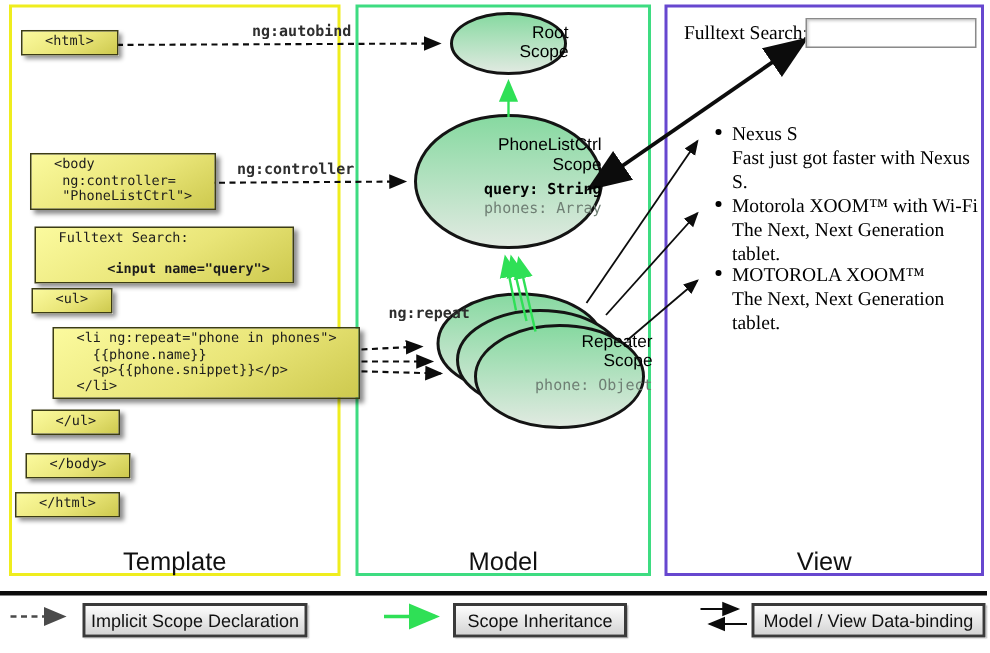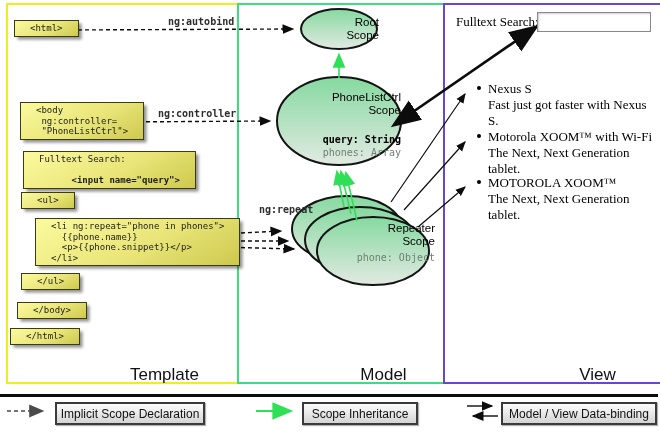--- a/index.html
+++ b/index.html
@@ -1,18 +1,18 @@
 <!DOCTYPE html>
 <html><head>
 <meta charset="utf-8">
 <style>
   html,body{margin:0;padding:0;background:#fff;}
   #canvas{position:relative;width:660px;height:435px;background:#fff;overflow:hidden;
           font-family:"Liberation Sans",sans-serif;}
-  .col{position:absolute;top:3px;height:377px;background:#fff;padding-left:32px;}
+  .col{position:absolute;top:3px;height:377px;background:#fff;}
   .col-template{left:6px;width:217px;border:2px solid #efed1e;}
   .col-model{left:237px;width:193px;border:2px solid #3edc81;}
   .col-view{left:443px;width:209px;border:2px solid #6747cf;}
   .col-title{position:absolute;top:360px;width:100%;text-align:center;font-size:17px;color:#111;}
   #overlay{position:absolute;left:0;top:0;width:660px;height:435px;pointer-events:none;}
 
   .codebox{position:absolute;background:linear-gradient(150deg,#fbfa9e 0%,#e9e578 55%,#cdc94e 100%);
            border:1.5px solid #3c3c14;box-shadow:2.5px 2.5px 3px rgba(0,0,0,.45);
            font-family:"DejaVu Sans Mono","Liberation Mono",monospace;font-size:9px;
            line-height:10.5px;color:#1c1c1c;padding:2px 15px;white-space:pre;}
@@ -128,21 +128,21 @@
 
   <div class="ng-label" style="left:144px;top:16px;">ng:autobind</div>
   <div class="ng-label" style="left:134px;top:108px;">ng:controller</div>
   <div class="ng-label" style="left:235px;top:204px;">ng:repeat</div>
 
   <div class="ellipse-text scope-title" style="left:299px;top:16px;width:80px;">Root
 Scope</div>
   <div class="ellipse-text" style="left:277px;top:91px;width:124px;">
     <div class="scope-title">PhoneListCtrl
 Scope</div>
-    <div class="scope-prop prop-bold" style="margin-top:16px;">query: String</div>
+    <div class="scope-prop prop-bold" style="margin-top:3px;">query: String</div>
     <div class="scope-prop prop-gray">phones: Array</div>
   </div>
   <div class="ellipse-text" style="left:311px;top:222px;width:124px;">
     <div class="scope-title">Repeater
 Scope</div>
     <div class="scope-prop prop-gray" style="margin-top:3px;">phone: Object</div>
   </div>
 
   <div id="fulltext-label" class="view-serif">Fulltext Search:</div>
   <input id="search-input" type="text" value="" style="">

